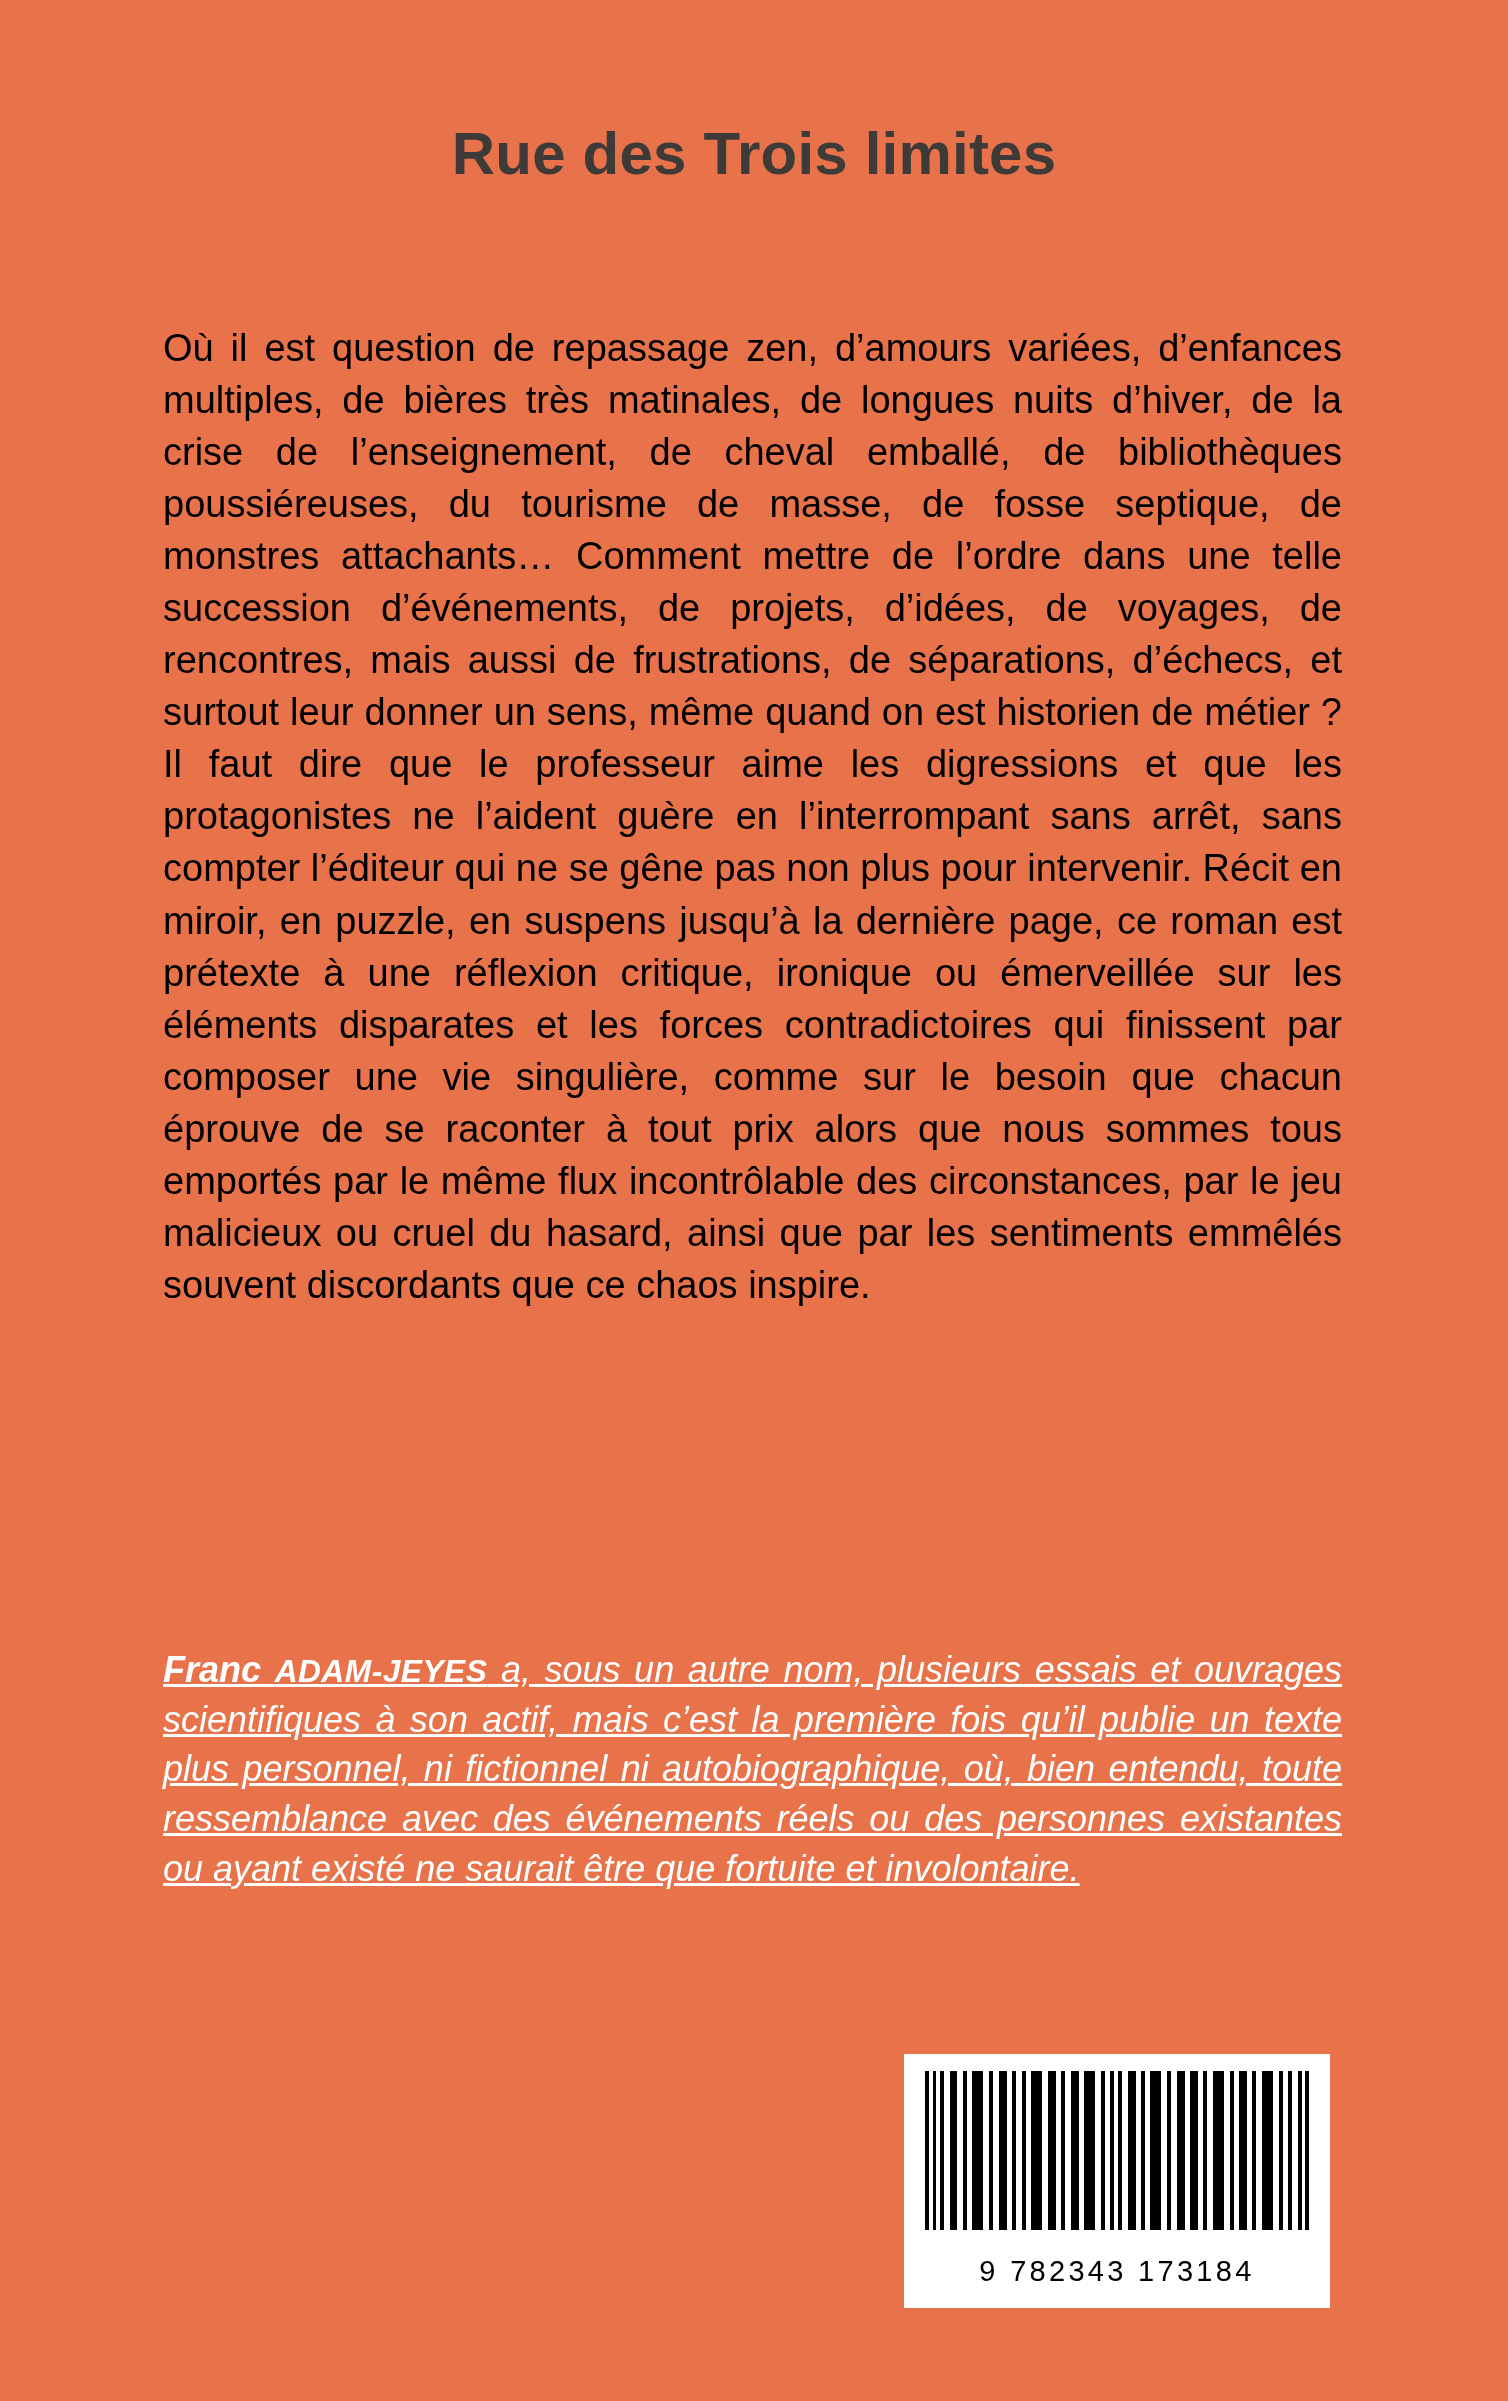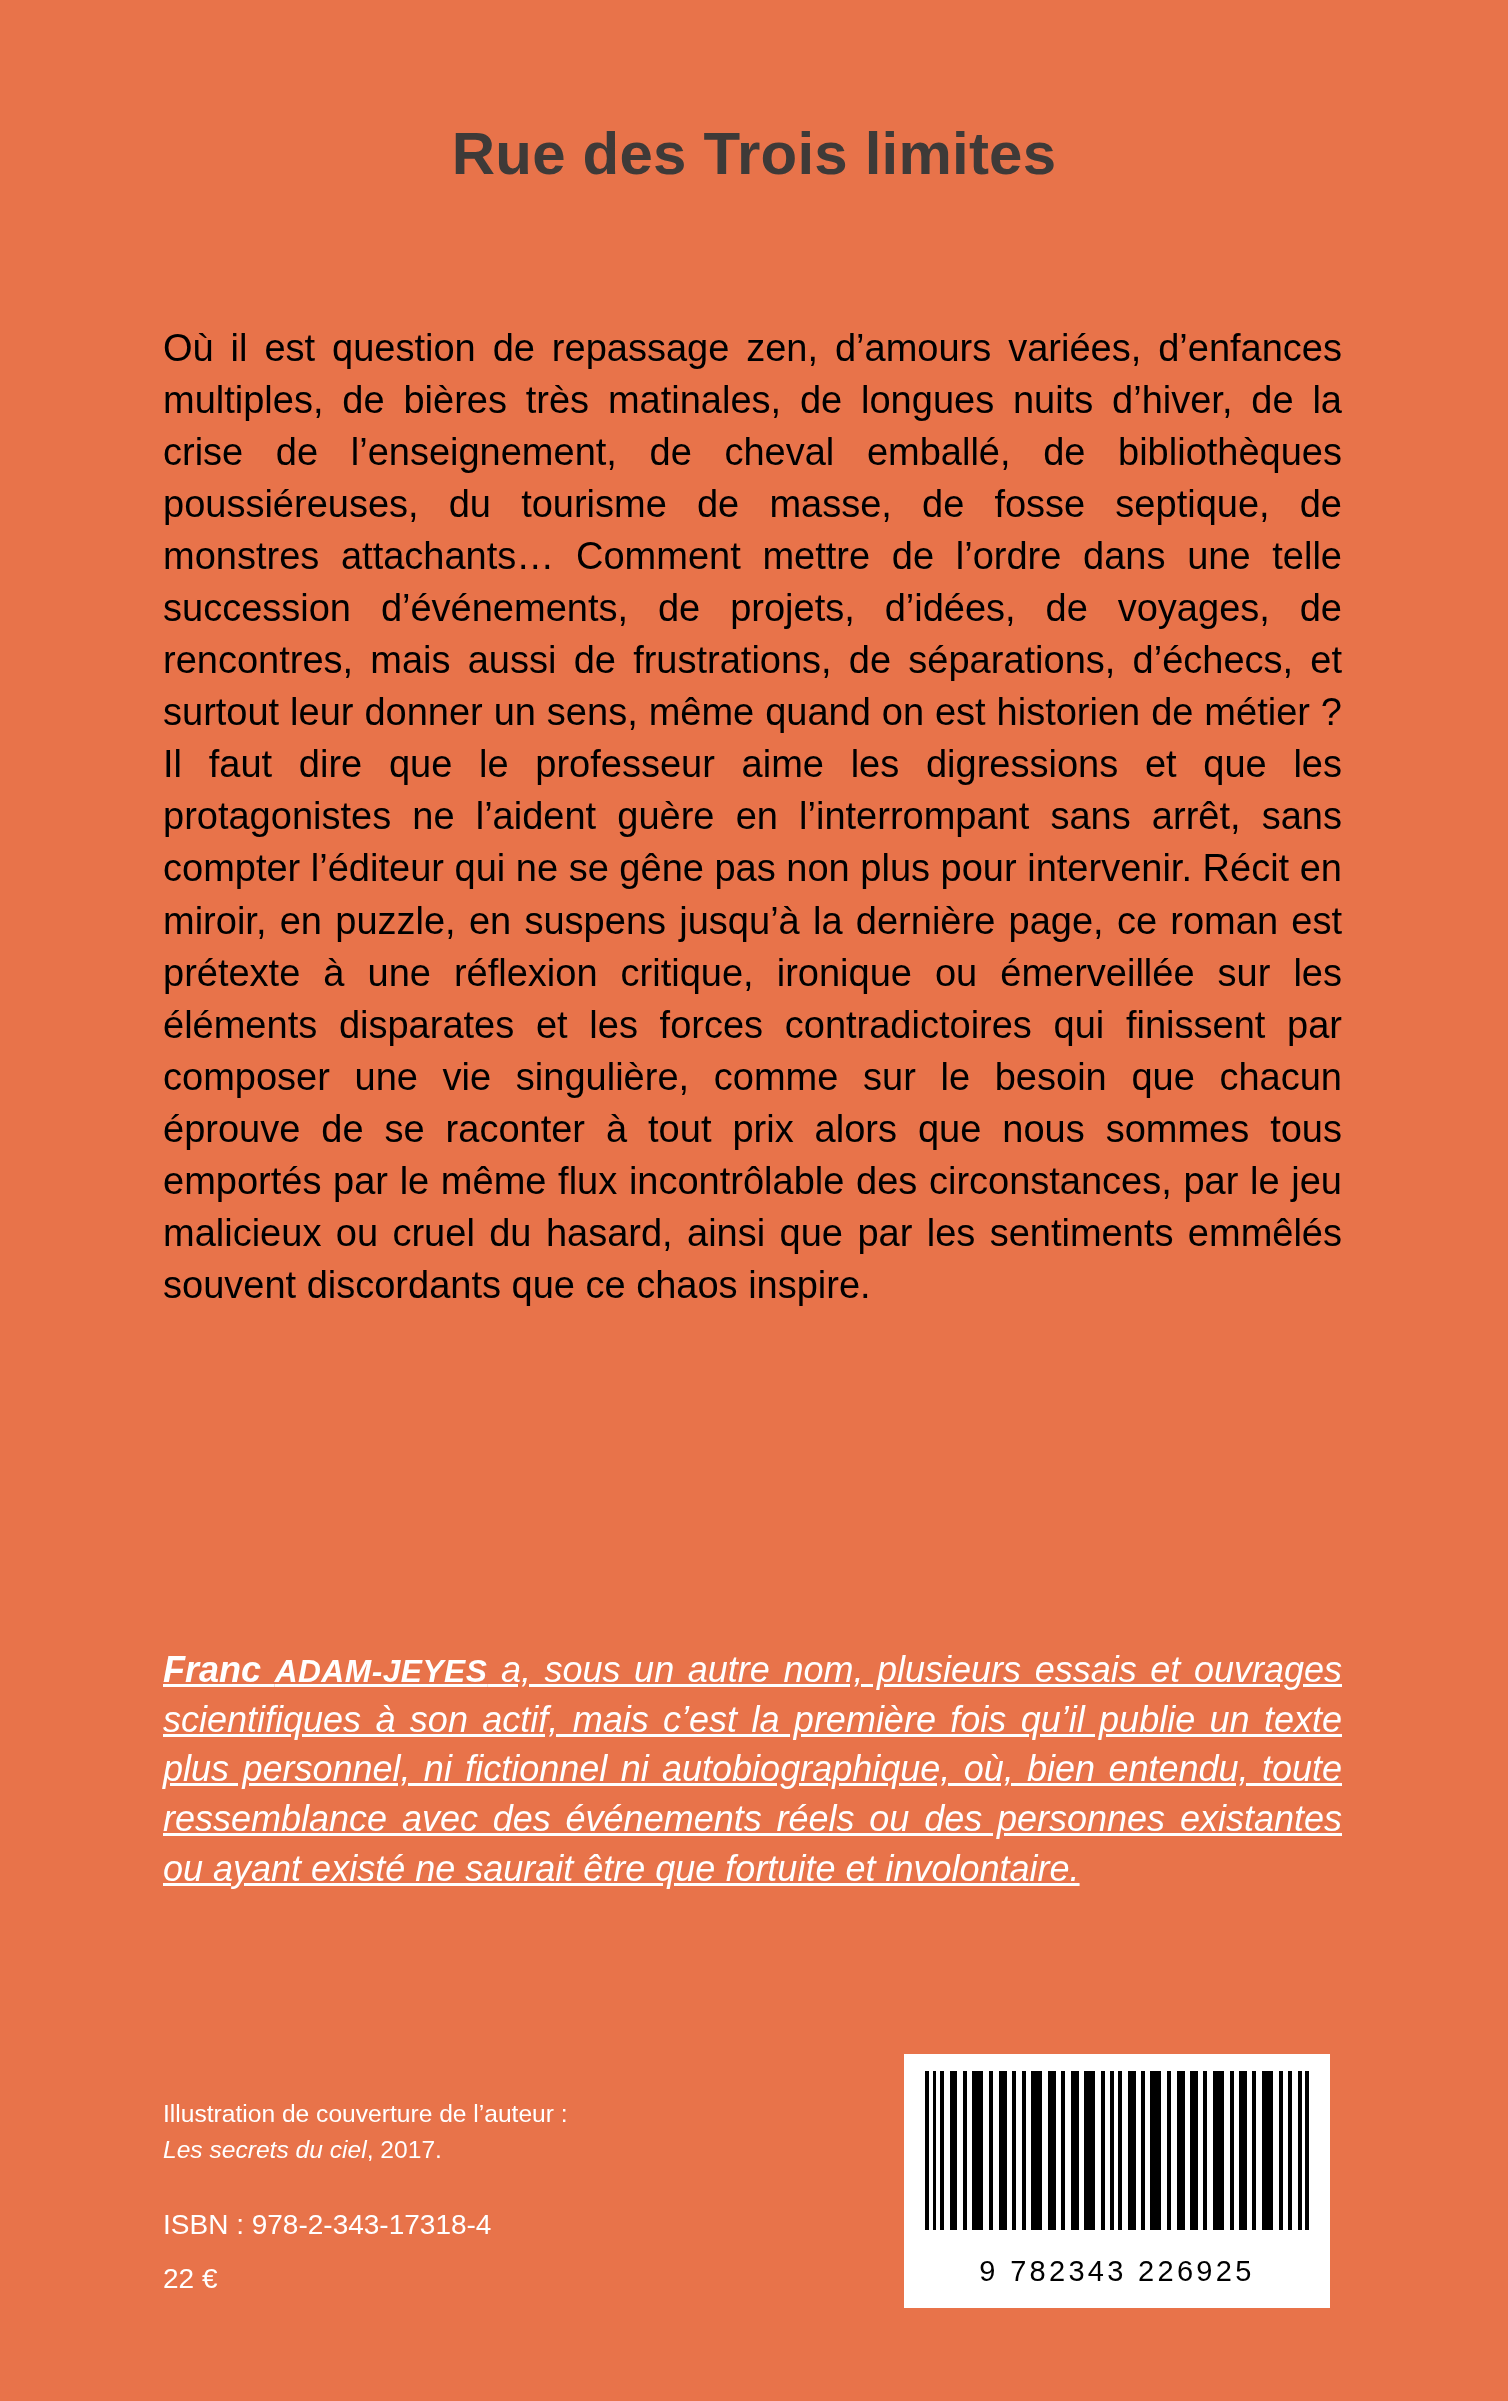--- a/index.html
+++ b/index.html
@@ -122,26 +122,20 @@
 <body>
 
 <div class="page">
 
   <div class="title">Rue des Trois limites</div>
 
   <div class="blurb">Où il est question de repassage zen, d’amours variées, d’enfances multiples, de bières très matinales, de longues nuits d’hiver, de la crise de l’enseignement, de cheval emballé, de bibliothèques poussiéreuses, du tourisme de masse, de fosse septique, de monstres attachants… Comment mettre de l’ordre dans une telle succession d’événements, de projets, d’idées, de voyages, de rencontres, mais aussi de frustrations, de séparations, d’échecs, et surtout leur donner un sens, même quand on est historien de métier ? Il faut dire que le professeur aime les digressions et que les protagonistes ne l’aident guère en l’interrompant sans arrêt, sans compter l’éditeur qui ne se gêne pas non plus pour intervenir. Récit en miroir, en puzzle, en suspens jusqu’à la dernière page, ce roman est prétexte à une réflexion critique, ironique ou émerveillée sur les éléments disparates et les forces contradictoires qui finissent par composer une vie singulière, comme sur le besoin que chacun éprouve de se raconter à tout prix alors que nous sommes tous emportés par le même flux incontrôlable des circonstances, par le jeu malicieux ou cruel du hasard, ainsi que par les sentiments emmêlés souvent discordants que ce chaos inspire.</div>
 
   <div class="author-note"><span class="author-name"><span>Franc </span><span class="smallcaps">ADAM-JEYES</span></span><span> a, sous un autre nom, plusieurs essais et ouvrages scientifiques à son actif, mais c’est la première fois qu’il publie un texte plus personnel, ni fictionnel ni autobiographique, où, bien entendu, toute ressemblance avec des événements réels ou des personnes existantes ou ayant existé ne saurait être que fortuite et involontaire.</span></div>
 
-  <div class="footer">
-    <div class="credit-line1">Illustration de couverture de l’auteur :</div>
-    <div class="credit-line2"><span class="italic">Les secrets du ciel</span><span>, 2017.</span></div>
-    <div class="isbn">ISBN : 978-2-343-17318-4</div>
-    <div class="price">22 €</div>
-  </div>
 
   <div class="barcode-box">
     <div class="barcode-bars">
       <span class="tall" style="left:0px;width:3.8px;"></span>
       <span style="left:7.6px;width:3.8px;"></span>
       <span class="tall" style="left:15px;width:3.8px;"></span>
       <span style="left:24.6px;width:7.6px;"></span>
       <span style="left:38px;width:3.8px;"></span>
       <span style="left:47px;width:11.4px;"></span>
       <span style="left:64px;width:3.8px;"></span>
@@ -167,17 +161,17 @@
       <span style="left:305px;width:3.8px;"></span>
       <span style="left:314px;width:7.6px;"></span>
       <span style="left:327px;width:3.8px;"></span>
       <span style="left:337px;width:11.4px;"></span>
       <span style="left:354px;width:3.8px;"></span>
       <span style="left:363px;width:3.8px;"></span>
       <span class="tall" style="left:373px;width:3.8px;"></span>
       <span style="left:380px;width:3.8px;"></span>
 
     </div>
-    <div class="barcode-text">9 782343 226925</div>
+    <div class="barcode-text">9 782343 173184</div>
   </div>
 
 </div>
 
 
 </body></html>

